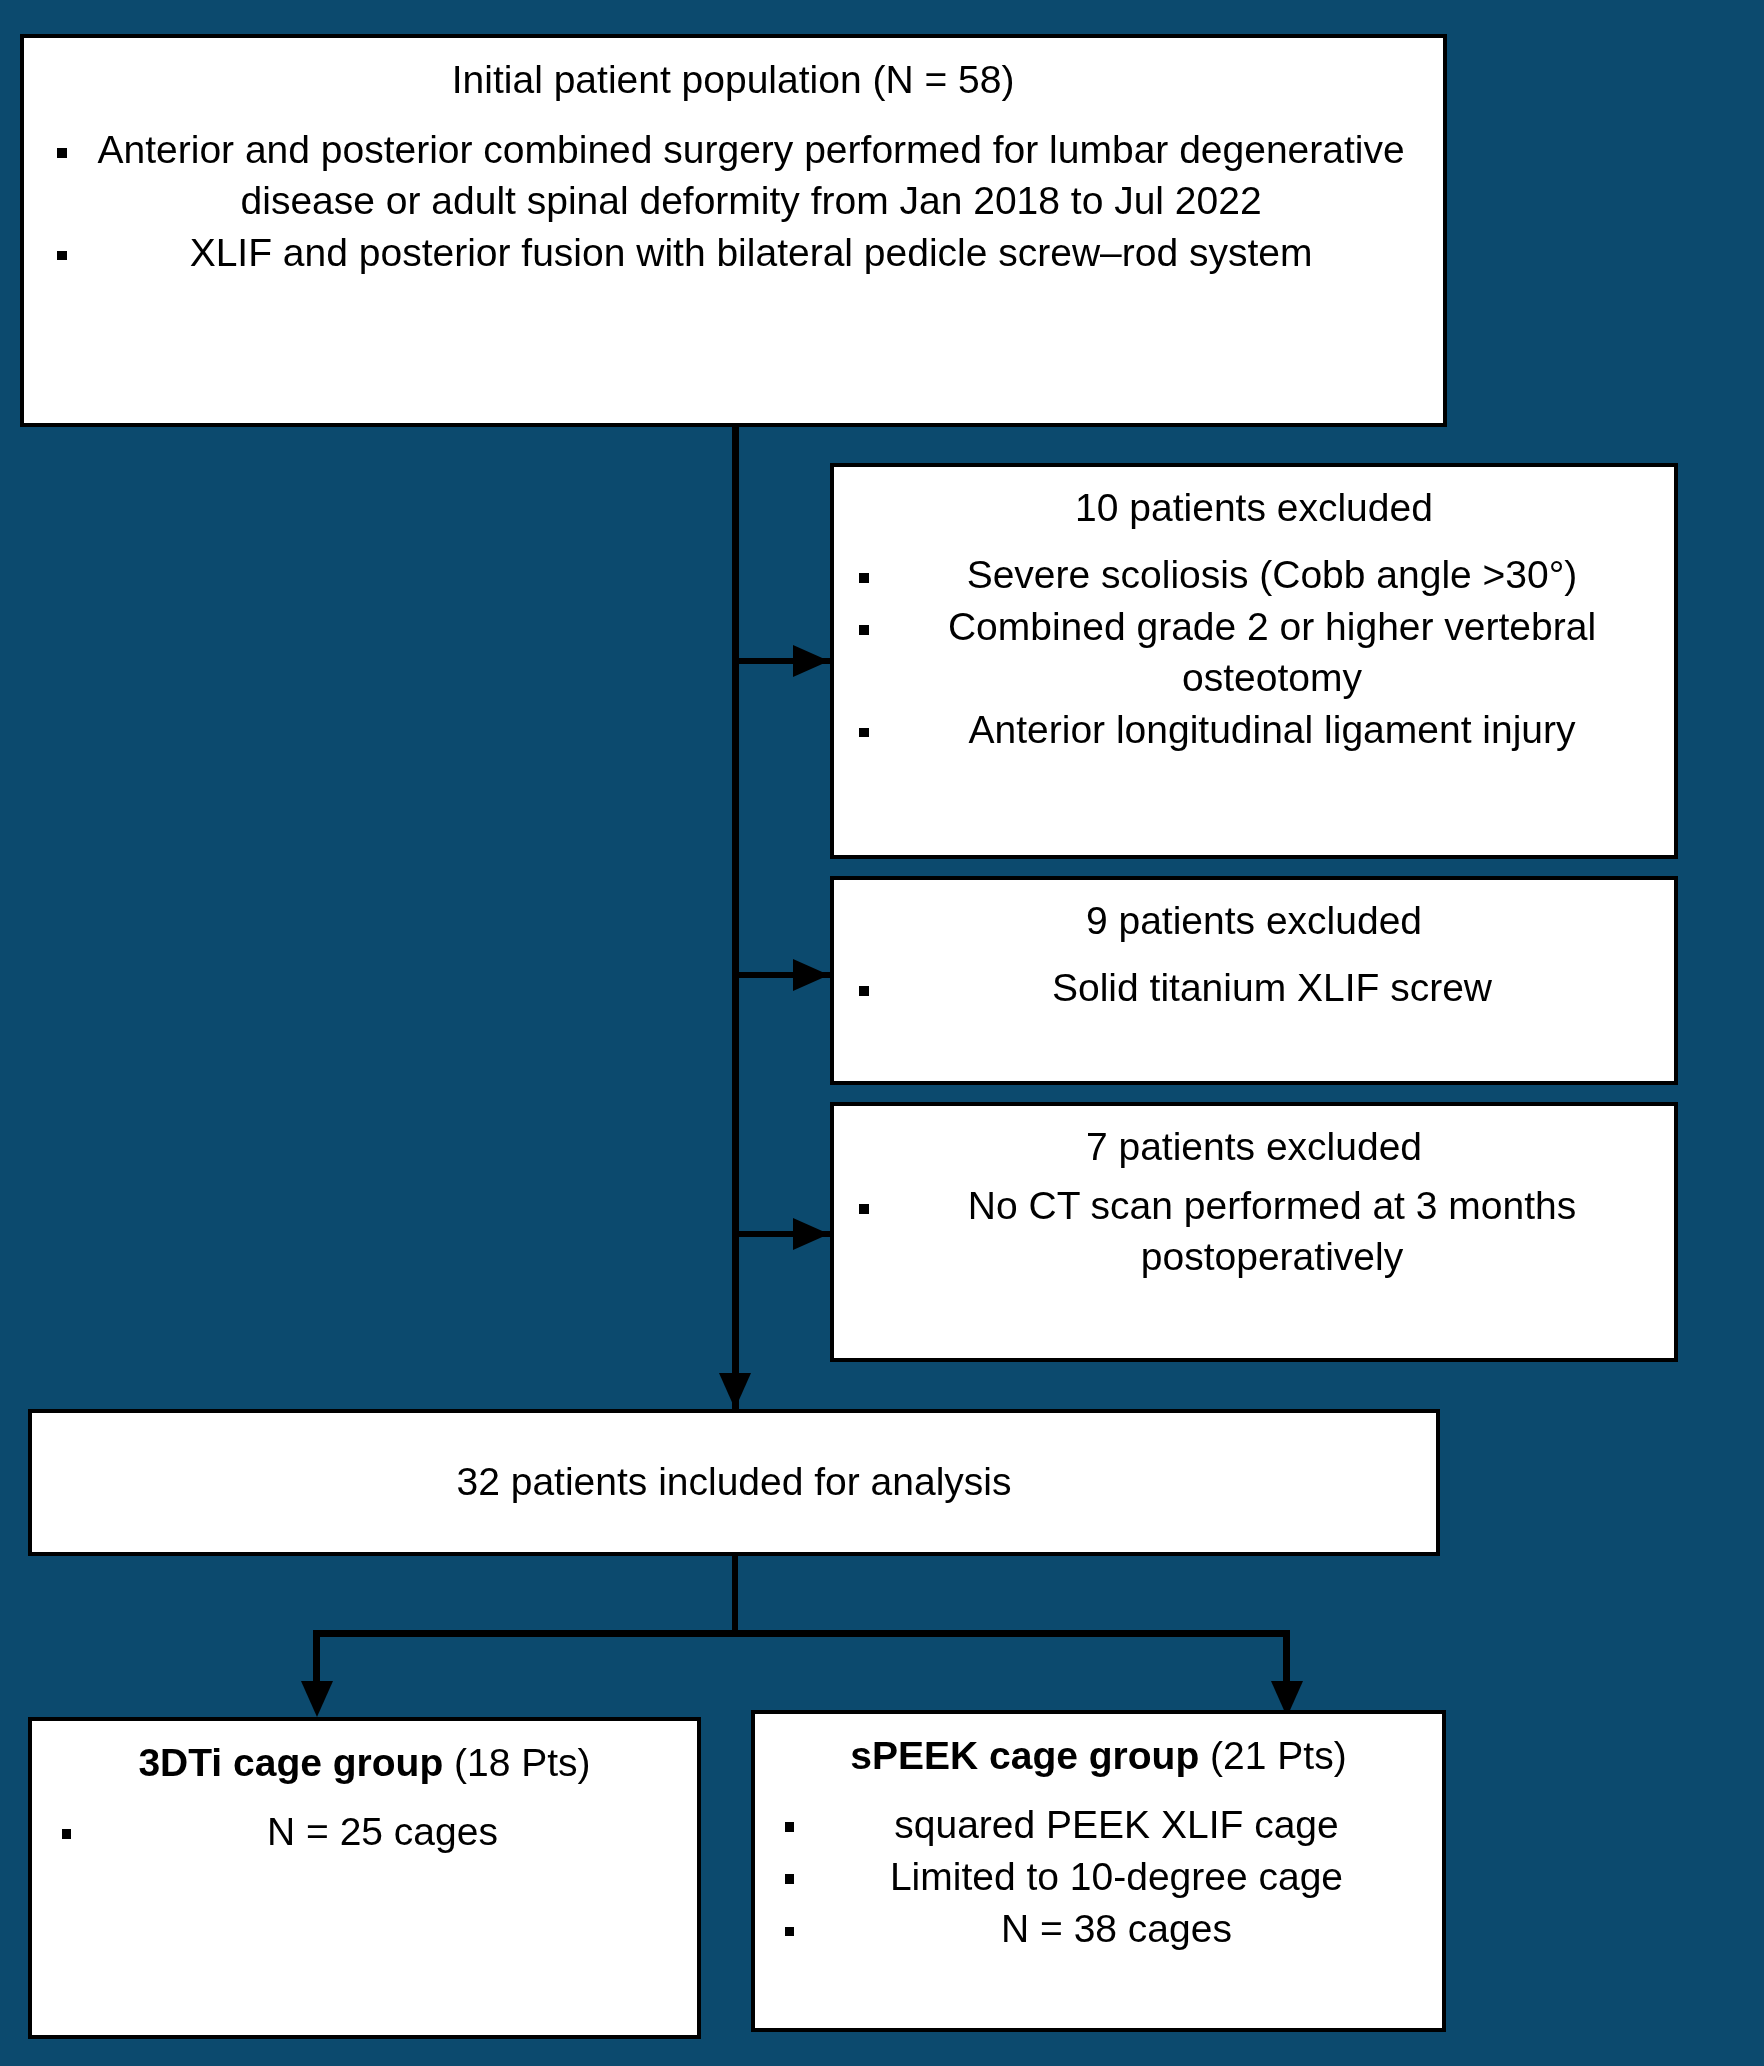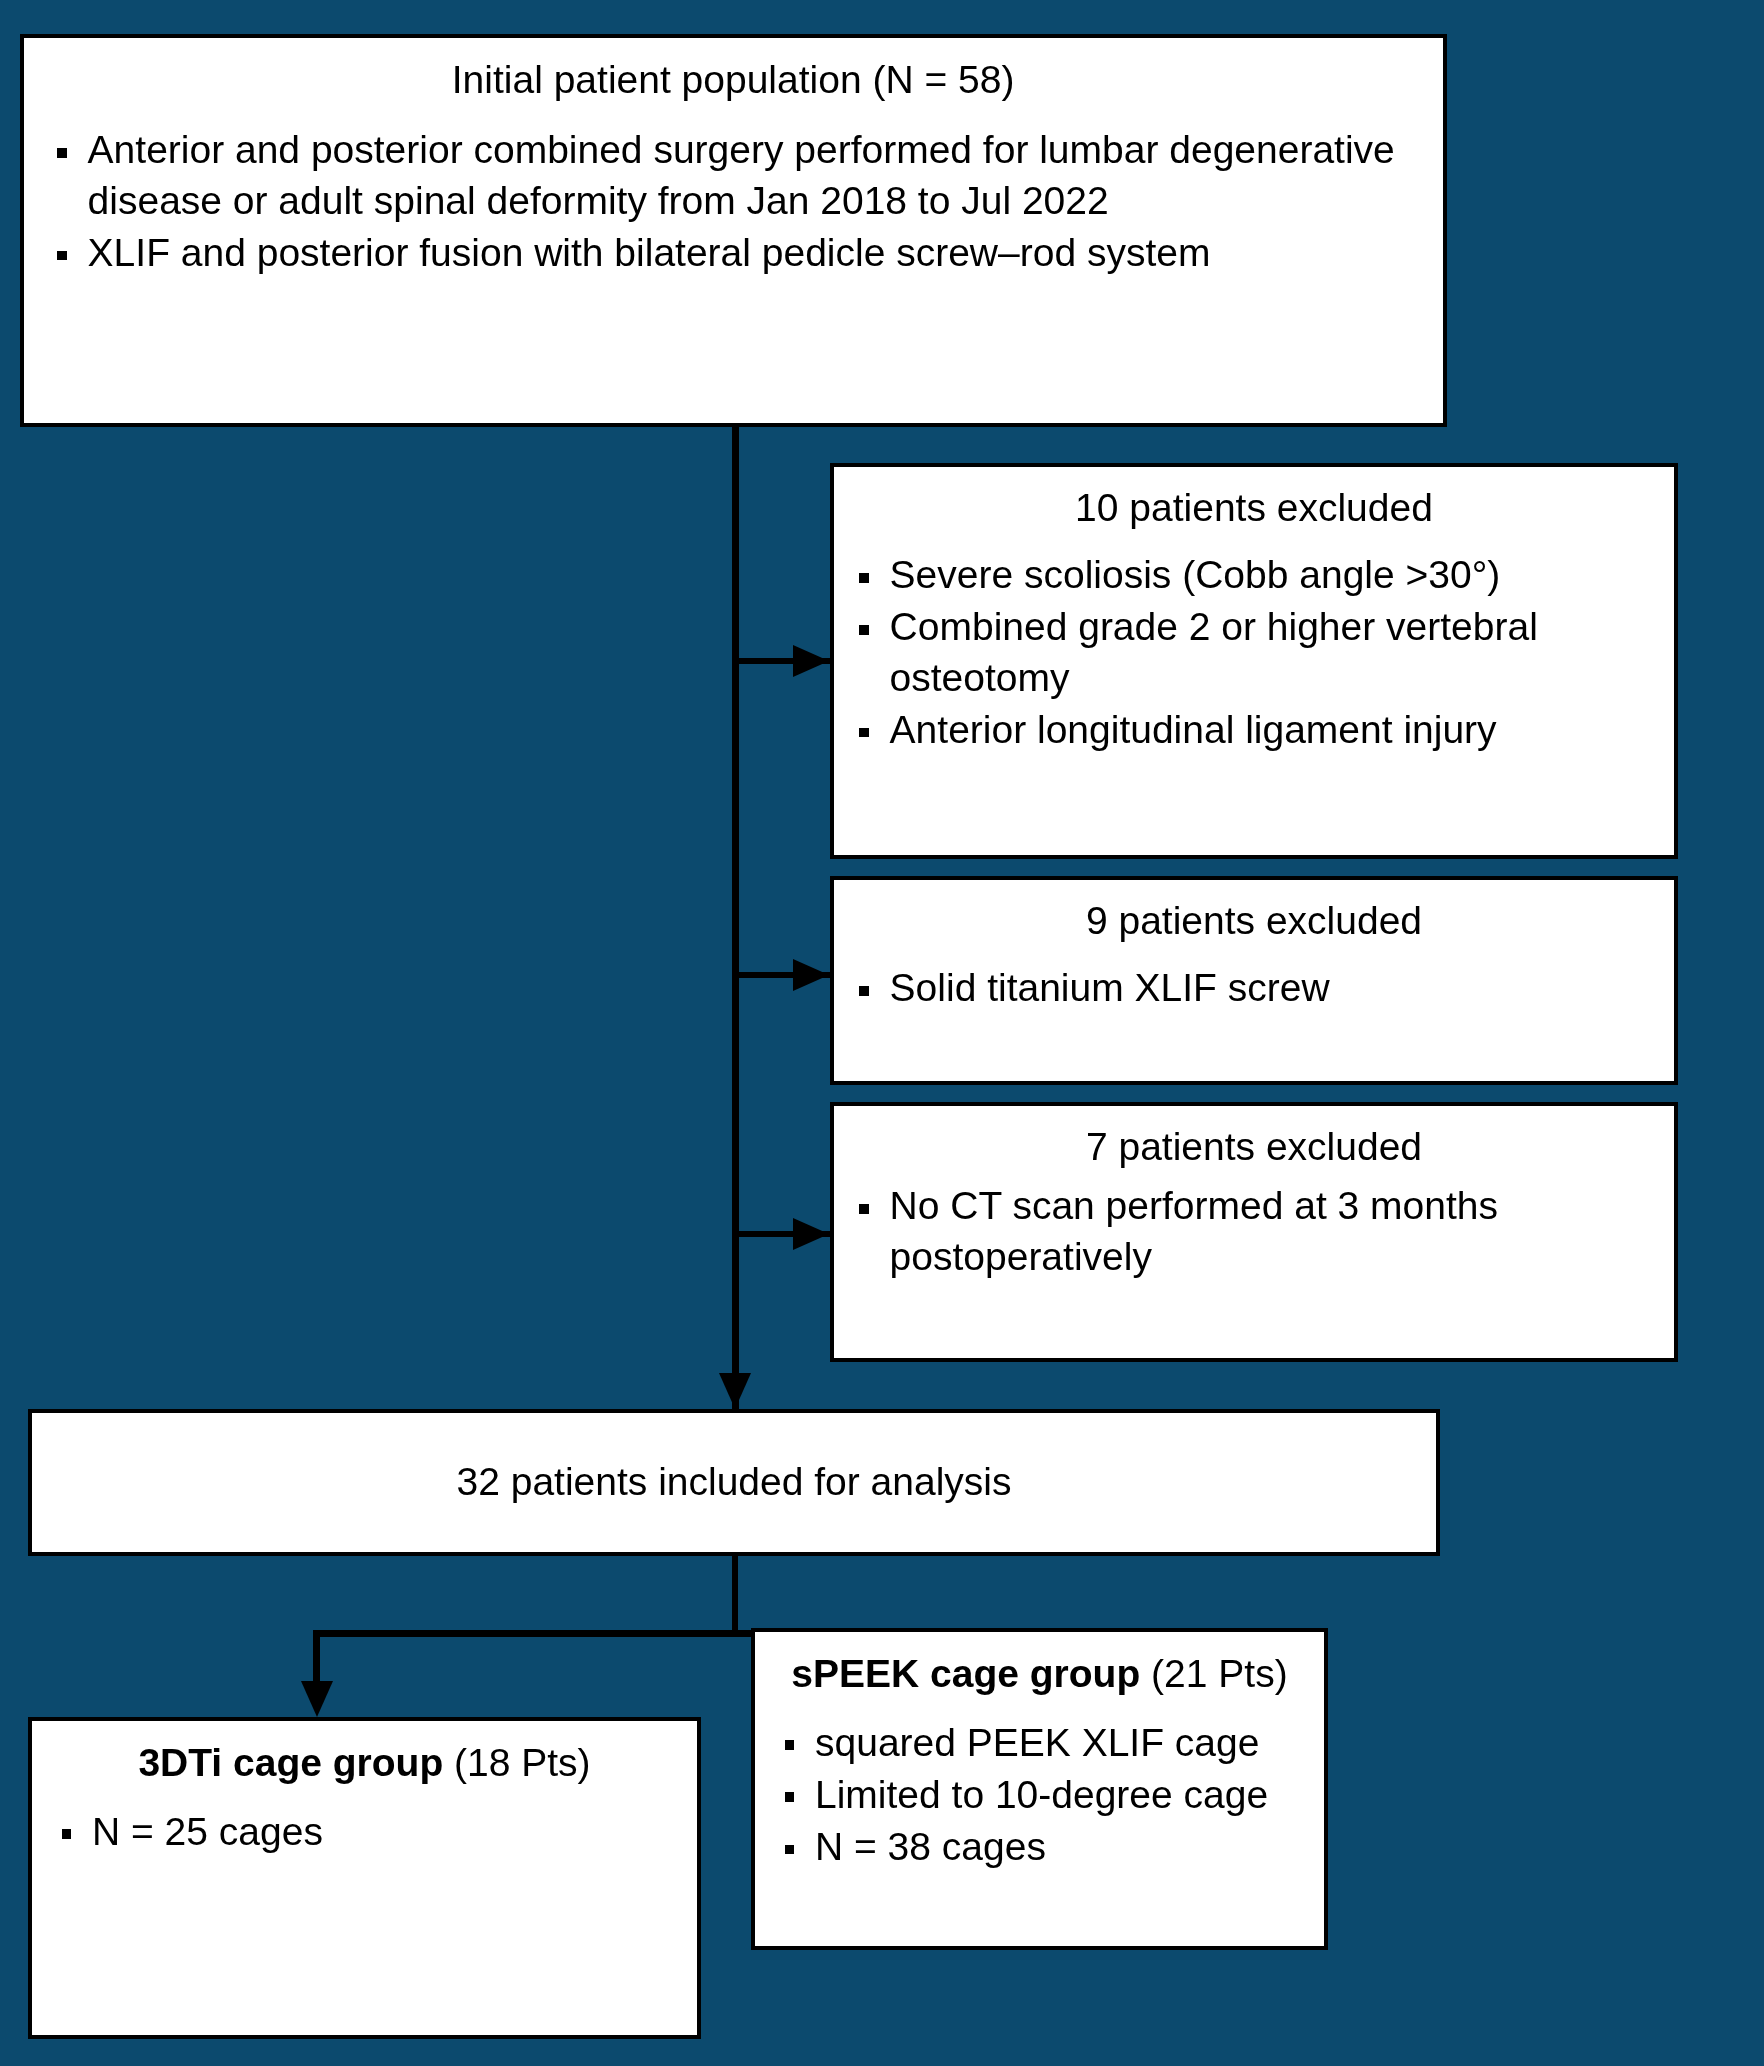--- a/index.html
+++ b/index.html
@@ -31,20 +31,21 @@
     font-weight: normal;
     white-space: nowrap;
   }
   .box-title.bold-lead { text-align: left; }
   .box-title .lead { font-weight: bold; }
 
   ul.bullets {
     list-style: none;
     margin: 0;
     padding: 0;
+    text-align: center;
   }
   ul.bullets li {
     position: relative;
     font-size: 39px;
     line-height: 1.30;
     padding-left: 36px;
     margin: 0 0 1.4px 0;
   }
   ul.bullets li::before {
     content: "";
@@ -145,21 +146,21 @@
 
   <div class="box" style="left:28px; top:1717px; width:673px; height:322px; padding:18px 24px 0 24px;">
     <div class="box-title bold-lead" style="text-align:center; white-space:normal;">
       <span class="lead">3DTi cage group</span><span> (18 Pts)</span>
     </div>
     <ul class="bullets" style="margin-top:19.6px;">
       <li>N = 25 cages</li>
     </ul>
   </div>
 
-  <div class="box" style="left:751px; top:1628px; width:577px; height:322px; padding:18px 24px 8px 24px;">
+  <div class="box" style="left:751px; top:1710px; width:695px; height:322px; padding:18px 24px 8px 24px;">
     <div class="box-title bold-lead" style="text-align:center; white-space:normal;">
       <span class="lead">sPEEK cage group</span><span> (21 Pts)</span>
     </div>
     <ul class="bullets" style="margin-top:19.6px;">
       <li>squared PEEK XLIF cage</li>
       <li>Limited to 10-degree cage</li>
       <li>N = 38 cages</li>
     </ul>
   </div>
 

